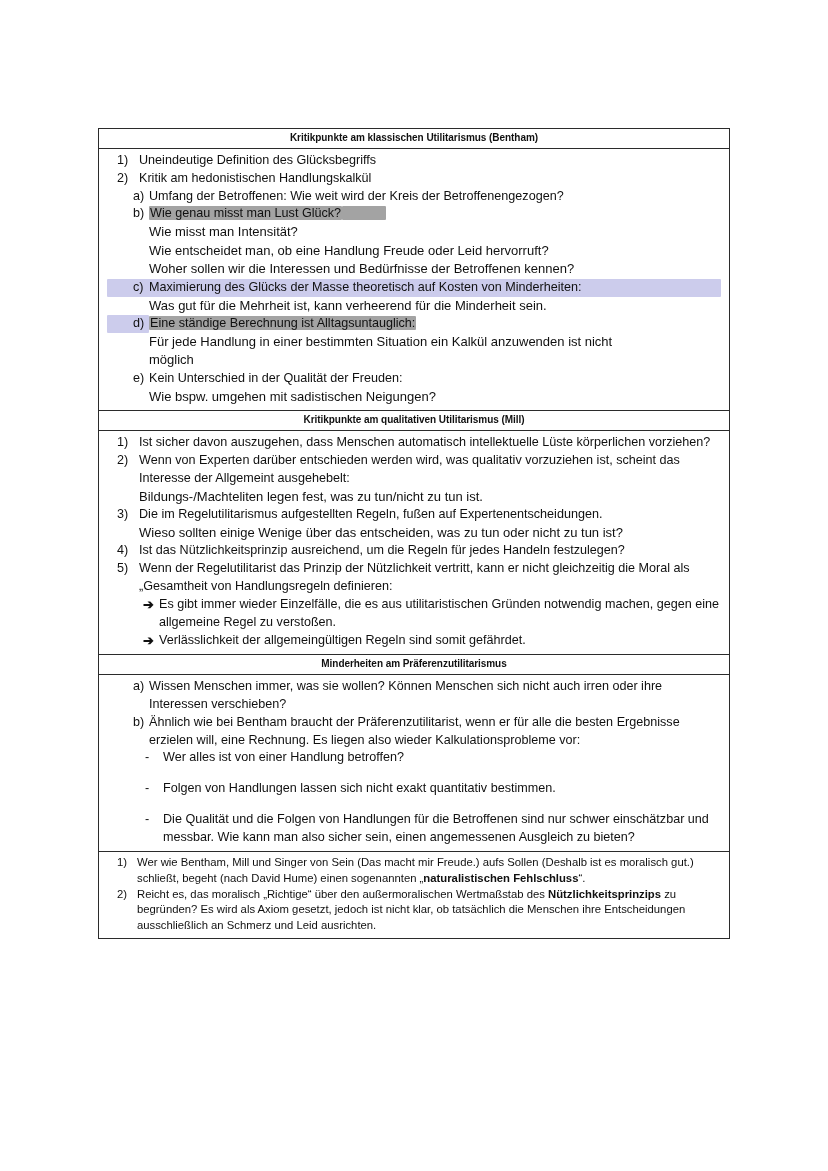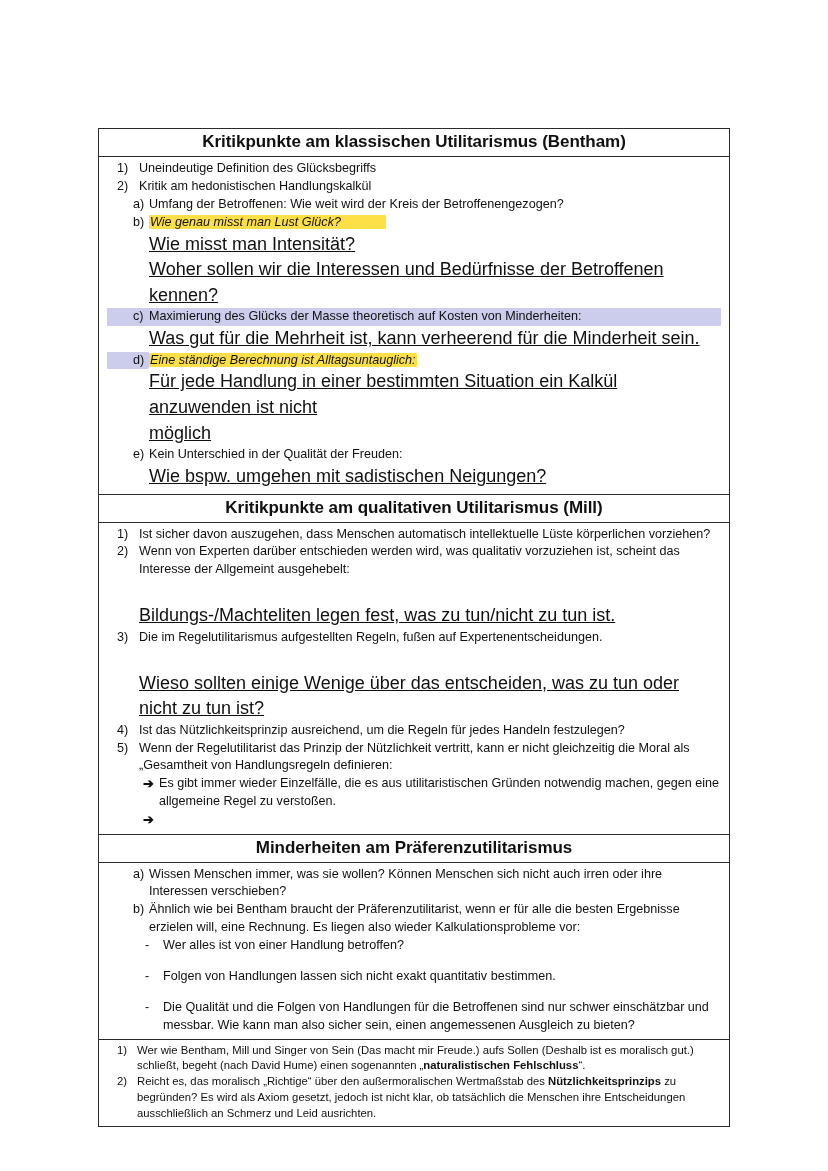--- a/index.html
+++ b/index.html
@@ -34,21 +34,21 @@
   }
 
   .section {
     border-bottom: 1.4px solid #2b2b2b;
   }
   .section:last-child { border-bottom: none; }
 
   .section-header {
     text-align: center;
     font-weight: bold;
-    font-size: 17px;
+    font-size: 10px;
     letter-spacing: -0.05px;
     padding: 3px 4px 4px 4px;
     border-bottom: 1.4px solid #2b2b2b;
     line-height: 1.18;
   }
 
   .section-body {
     padding: 3px 8px 4px 8px;
   }
 
@@ -70,32 +70,30 @@
   }
 
   
   .lvl1 .marker { width: 32px; padding-left: 10px; box-sizing: border-box; }
   .lvl2 .marker { width: 42px; padding-left: 26px; box-sizing: border-box; }
   .lvl3 .marker { width: 52px; padding-left: 36px; box-sizing: border-box; }
   .lvl4 .marker { width: 56px; padding-left: 38px; box-sizing: border-box; }
 
   
   .cont {
-    font-size: 18px;
+    font-size: 13px;
     line-height: 1.42;
-    text-decoration: underline;
-  }
-  .cont.i1 { padding-left: 32px; margin-top: 24px; }
+  }
+  .cont.i1 { padding-left: 32px; }
   .cont.i2 { padding-left: 42px; }
 
   .hl {
-    background: #fde047;
+    background: #a3a3a3;
     padding: 0 1px;
     border-radius: 1px;
-    font-style: italic;
   }
   .row-hl {
     background: #ccccec;
     border-radius: 1px;
   }
 
   .arrow {
     font-weight: bold;
     font-size: 13px;
   }
@@ -134,20 +132,21 @@
           <span class="marker">a)</span>
           <span class="body">Umfang der Betroffenen: Wie weit wird der Kreis der Betroffenengezogen?</span>
         </div>
 
         <div class="item lvl2">
           <span class="marker">b)</span>
           <span class="body"><span class="hl">Wie genau misst man Lust Glück?</span><span class="hl">&nbsp;&nbsp;&nbsp;&nbsp;&nbsp;&nbsp;&nbsp;&nbsp;&nbsp;&nbsp;&nbsp;&nbsp;</span></span>
         </div>
 
         <div class="cont i2">Wie misst man Intensität?</div>
+        <div class="cont i2">Wie entscheidet man, ob eine Handlung Freude oder Leid hervorruft?</div>
         <div class="cont i2">Woher sollen wir die Interessen und Bedürfnisse der Betroffenen kennen?</div>
 
         <div class="item lvl2 row-hl">
           <span class="marker">c)</span>
           <span class="body">Maximierung des Glücks der Masse theoretisch auf Kosten von Minderheiten:</span>
         </div>
 
         <div class="cont i2">Was gut für die Mehrheit ist, kann verheerend für die Minderheit sein.</div>
 
         <div class="item lvl2">
@@ -211,20 +210,21 @@
         <div class="item lvl3">
           <span class="marker arrow">➔</span>
           <span class="body">
             <span>Es gibt immer wieder Einzelfälle, die es aus utilitaristischen Gründen notwendig</span>
             <span>machen, gegen eine allgemeine Regel zu verstoßen.</span>
           </span>
         </div>
 
         <div class="item lvl3">
           <span class="marker arrow">➔</span>
+          <span class="body">Verlässlichkeit der allgemeingültigen Regeln sind somit gefährdet.</span>
         </div>
 
       </div>
     </div>
 
     <div class="section">
       <div class="section-header">Minderheiten am Präferenzutilitarismus</div>
       <div class="section-body">
 
         <div class="item lvl2">

